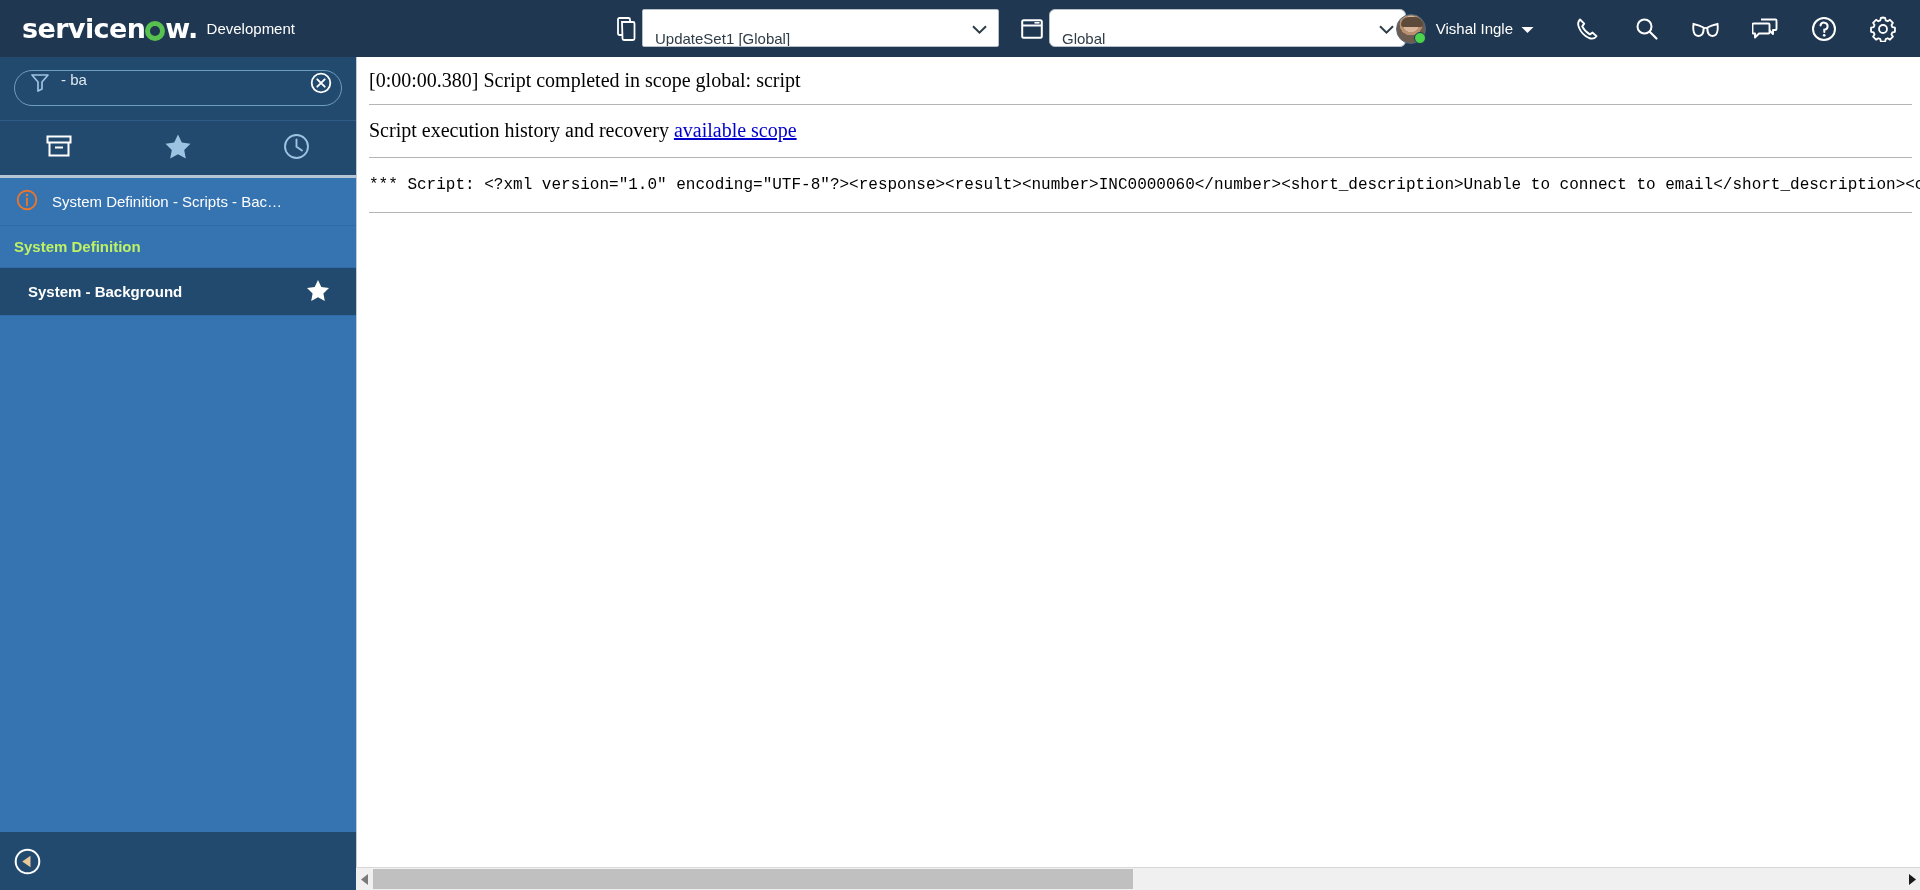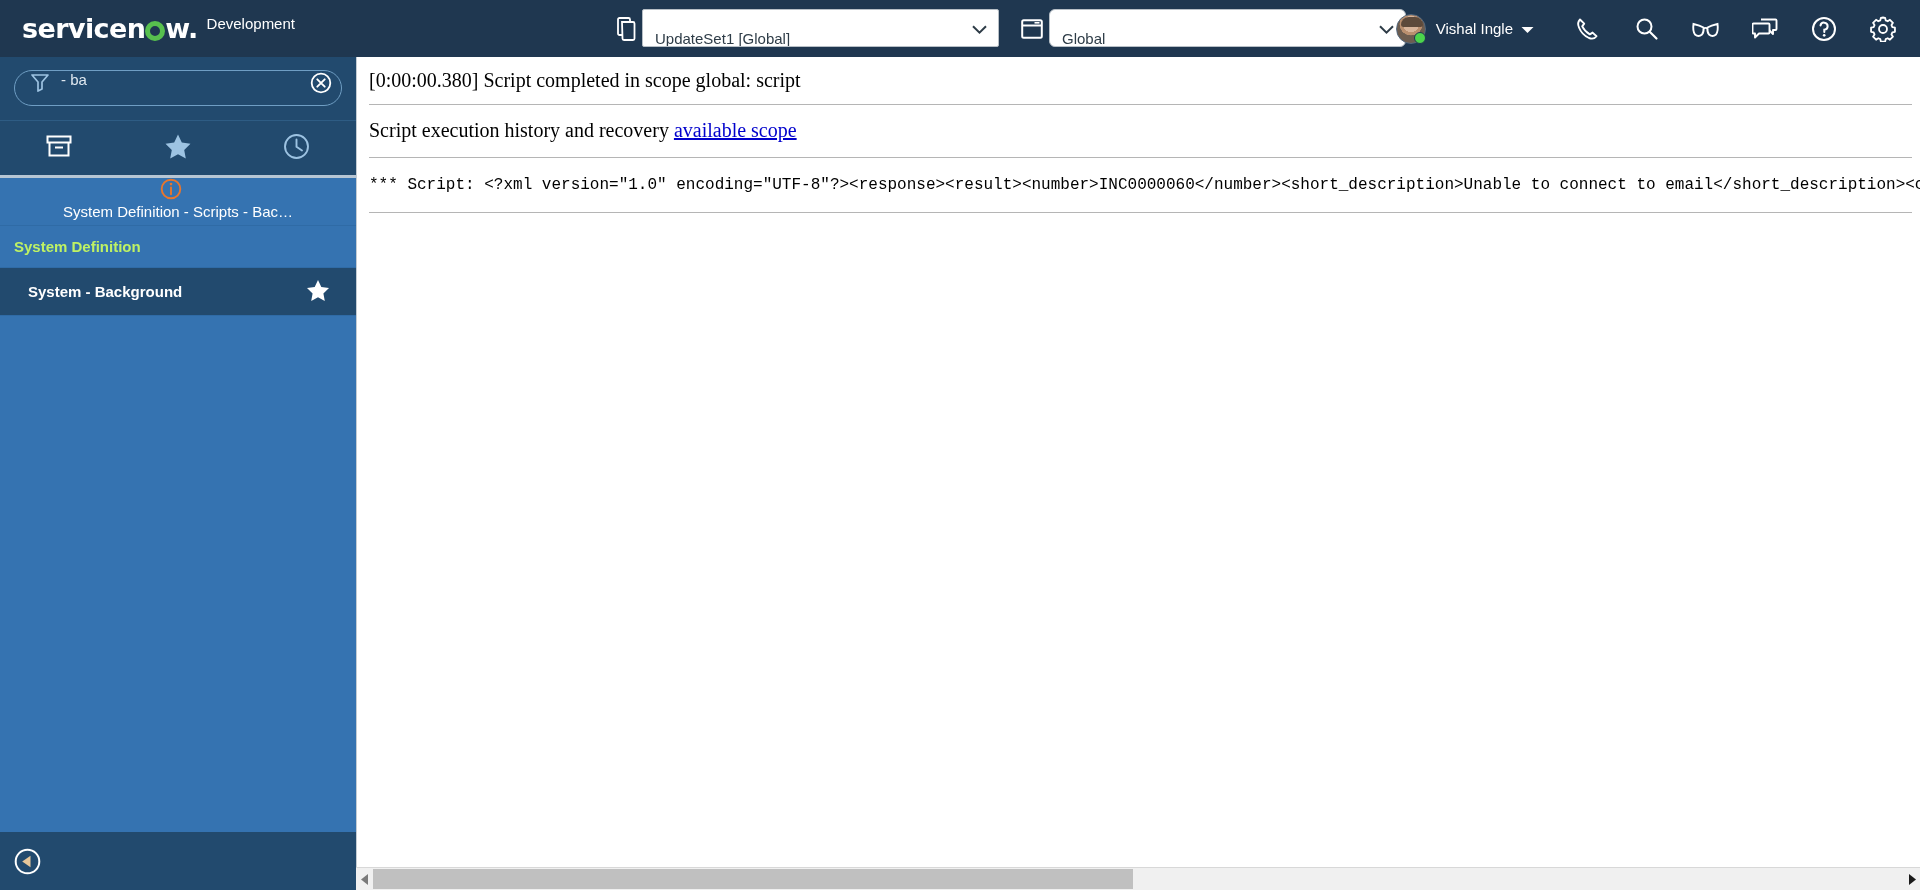--- a/index.html
+++ b/index.html
@@ -11,21 +11,21 @@
   }
 
   
   #navbar {
     position: absolute; top: 0; left: 0;
     width: 1920px; height: 57px;
     background: #1f3750;
     display: flex; align-items: center;
   }
   .brand-wrap {
-    display: flex; align-items: flex-start;
+    display: flex; align-items: center;
     margin-left: 22px;
   }
   .logo-text {
     font-size: 27px; font-weight: 700; color: #ffffff;
     letter-spacing: -0.6px; line-height: 1;
     font-family: "DejaVu Sans", sans-serif;
   }
   .logo-o {
     display: inline-block; position: relative;
     width: 20px; height: 20px; vertical-align: -3px;
@@ -155,21 +155,20 @@
     cursor: pointer;
   }
 
   .menu-item {
     height: 48px;
     display: flex; align-items: center;
     padding: 0 16px;
     border-bottom: 1px solid #2f6ba6;
     color: #ffffff; font-size: 15px;
     cursor: pointer;
-    flex-direction: column;
   }
   .menu-item.selected-breadcrumb {
     background: #3573b1;
   }
   .menu-item .info-icon { margin-right: 14px; flex: 0 0 auto; }
   .menu-item .label {
     overflow: hidden; white-space: nowrap; text-overflow: ellipsis;
   }
   .menu-section {
     height: 42px;

